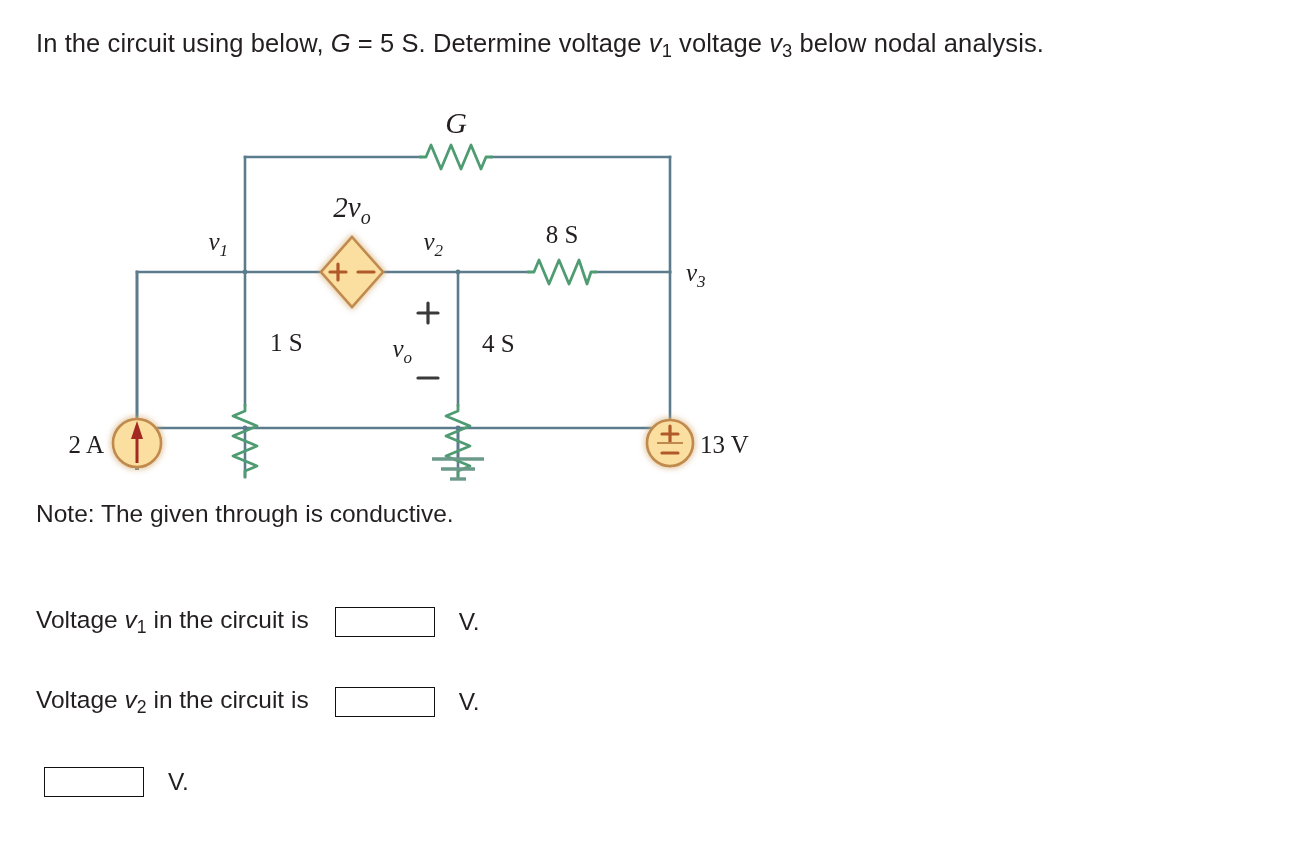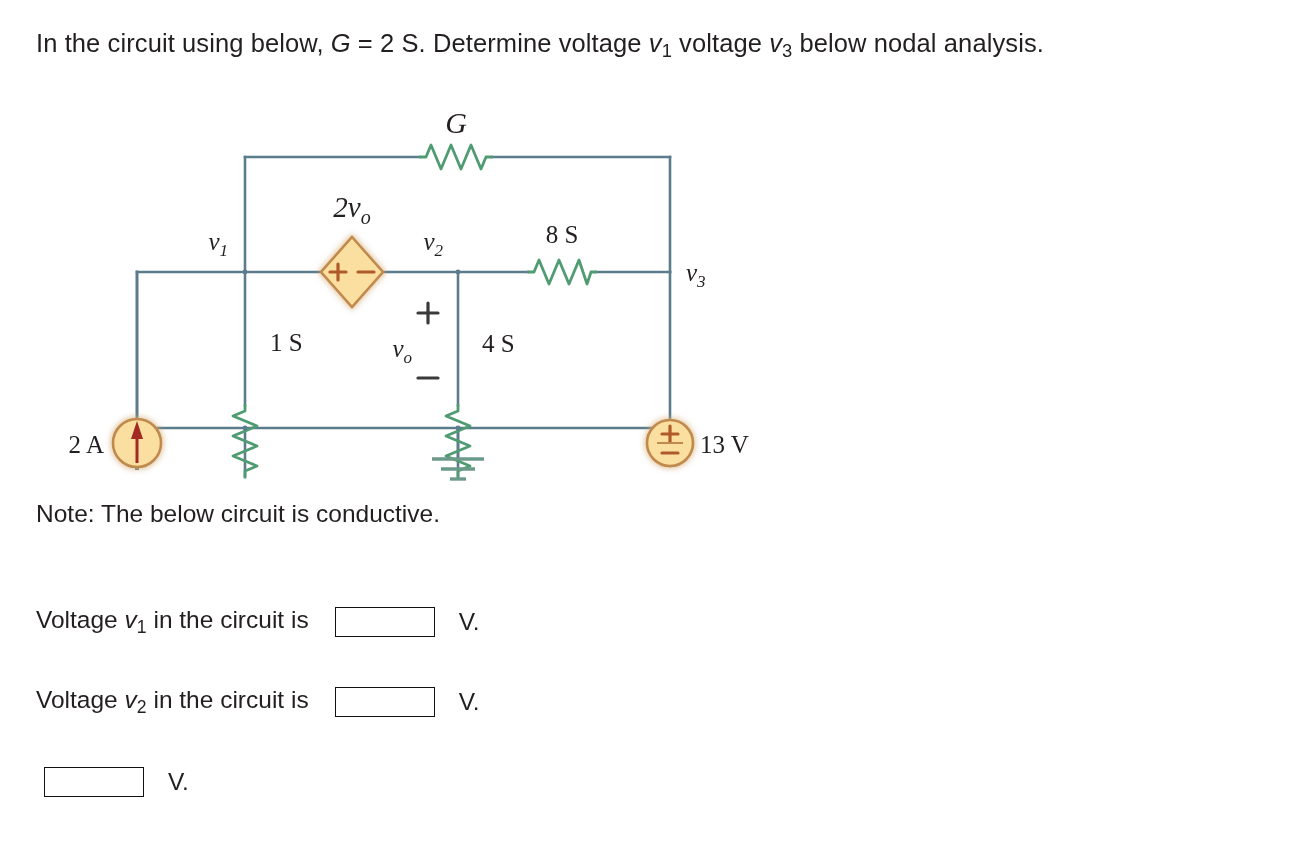--- a/index.html
+++ b/index.html
@@ -99,21 +99,21 @@
     vertical-align: middle;
   }
   .unit { display: inline-block; }
 </style>
 </head>
 <body>
 
 <div class="page">
 
   <div class="prompt">
-    <span>In the circuit using below, </span><span class="var">G</span><span class="eqsp">&nbsp;</span><span>= 2 S. Determine voltage </span><span class="var">v</span><span class="sub">1</span><span> voltage </span><span class="var">v</span><span class="sub">3</span><span> below nodal analysis.</span>
+    <span>In the circuit using below, </span><span class="var">G</span><span class="eqsp">&nbsp;</span><span>= 5 S. Determine voltage </span><span class="var">v</span><span class="sub">1</span><span> voltage </span><span class="var">v</span><span class="sub">3</span><span> below nodal analysis.</span>
   </div>
 
   <div class="figure">
     <svg width="840" height="395" viewBox="0 0 840 395" xmlns="http://www.w3.org/2000/svg">
       <defs>
         <style>
           .wire { stroke:#5b7c8d; stroke-width:2.6; fill:none; stroke-linecap:square; }
           .res  { stroke:#4f9b72; stroke-width:2.8; fill:none; stroke-linecap:round; stroke-linejoin:round; }
           .gnd  { stroke:#6b9a8a; stroke-width:3.4; stroke-linecap:butt; }
           .srcf { fill:#fbdfa0; stroke:#c08a4e; stroke-width:2.6; }
@@ -288,21 +288,21 @@
 
       <text class="lbl-i" x="686" y="186" font-size="25" text-anchor="start"><tspan>v</tspan><tspan font-size="17" dy="6">3</tspan></text>
 
       <circle cx="245" cy="177" r="2.4" fill="#5b7c8d"></circle>
       <circle cx="458" cy="177" r="2.4" fill="#5b7c8d"></circle>
       <circle cx="245" cy="333" r="2.4" fill="#5b7c8d"></circle>
       <circle cx="458" cy="333" r="2.4" fill="#5b7c8d"></circle>
     </svg>
   </div>
 
-  <div class="note">Note: The below circuit is conductive.</div>
+  <div class="note">Note: The given through is conductive.</div>
 
   <div class="answers">
 
     <div class="arow">
       <span class="lead"><span>Voltage </span><span class="var">v</span><span class="sub">1</span><span> in the circuit is </span></span>
       <input class="answer-box" type="text" value="" style="">
       <span class="unit">V.</span>
     </div>
 
     <div class="arow">

